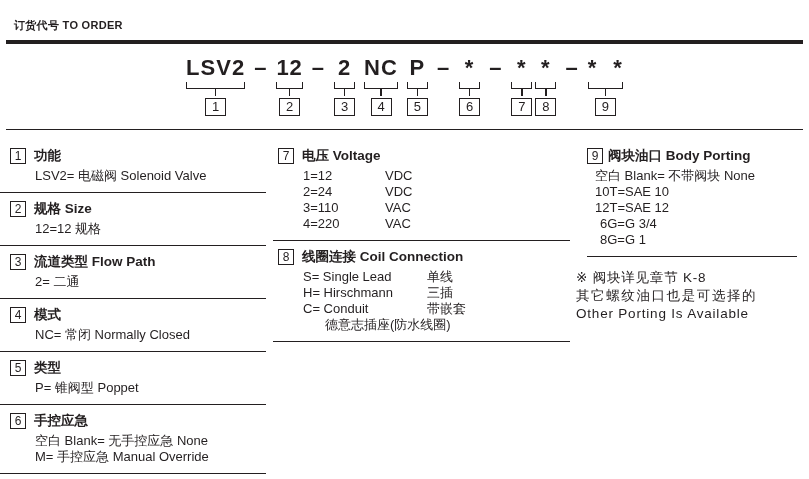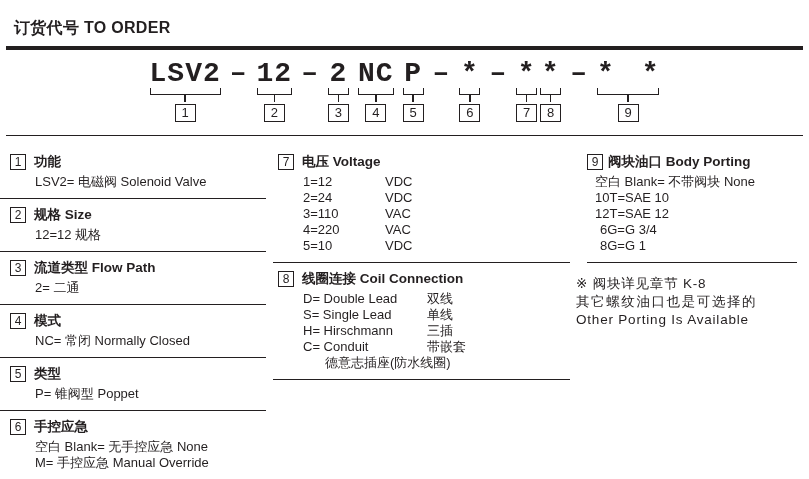--- a/index.html
+++ b/index.html
@@ -6,41 +6,41 @@
     margin: 0; padding: 0;
     width: 809px; height: 479px;
     background: #ffffff;
     overflow: hidden;
     font-family: "Liberation Sans", "DejaVu Sans", sans-serif;
     color: #231f20;
   }
   
   .page-title {
     margin: 18px 0 0 14px;
-    font-size: 16px;
+    font-size: 11px;
     font-weight: bold;
     letter-spacing: 0.3px;
   }
   .thick-rule {
     height: 3.5px;
     background: #231f20;
     margin: 7px 6px 0 6px;
   }
   .thin-rule {
     height: 1.3px;
     background: #231f20;
     margin: 13px 6px 0 6px;
   }
   
   .code-wrap { display: flex; justify-content: center; margin-top: 14px; }
   .code-row  { display: flex; align-items: flex-start; gap: 9px; }
   .unit { display: flex; flex-direction: column; align-items: center; }
   .ctext {
-    font-size: 28px; font-weight: bold;
-    letter-spacing: 1px; line-height: 20px; white-space: pre; font-family: Liberation Mono, monospace;
+    font-size: 22px; font-weight: bold;
+    letter-spacing: 1px; line-height: 20px; white-space: pre;
   }
   .u13 .ctext { word-spacing: 9px; }
   .u11 { margin-left: -6px; }
   .bracket {
     align-self: stretch; height: 6px; margin-top: 4px;
     border-left: 1.5px solid #231f20;
     border-right: 1.5px solid #231f20;
     border-bottom: 1.5px solid #231f20;
   }
   .stem { width: 1.5px; height: 7px; background: #231f20; }
@@ -209,28 +209,26 @@
   <div class="col-mid">
     <section class="item">
       <div class="ihead">
         <span class="nbox">7</span>
         <span class="ititle">电压 Voltage</span>
       </div>
       <p class="iline"><span class="w82">1=12</span><span>VDC</span></p>
       <p class="iline"><span class="w82">2=24</span><span>VDC</span></p>
       <p class="iline"><span class="w82">3=110</span><span>VAC</span></p>
       <p class="iline"><span class="w82">4=220</span><span>VAC</span></p>
-      <p class="iline"><span class="w82">5=10</span><span>VDC</span></p>
     </section>
     <section class="item">
       <div class="ihead">
         <span class="nbox">8</span>
         <span class="ititle">线圈连接 Coil Connection</span>
       </div>
-      <p class="iline"><span class="w124">D= Double Lead</span><span>双线</span></p>
       <p class="iline"><span class="w124">S= Single Lead</span><span>单线</span></p>
       <p class="iline"><span class="w124">H= Hirschmann</span><span>三插</span></p>
       <p class="iline"><span class="w124">C= Conduit</span><span>带嵌套</span></p>
       <p class="iline er2">德意志插座(防水线圈)</p>
     </section>
   </div>
 
   <div class="col-right">
     <section class="item">
       <div class="ihead">

